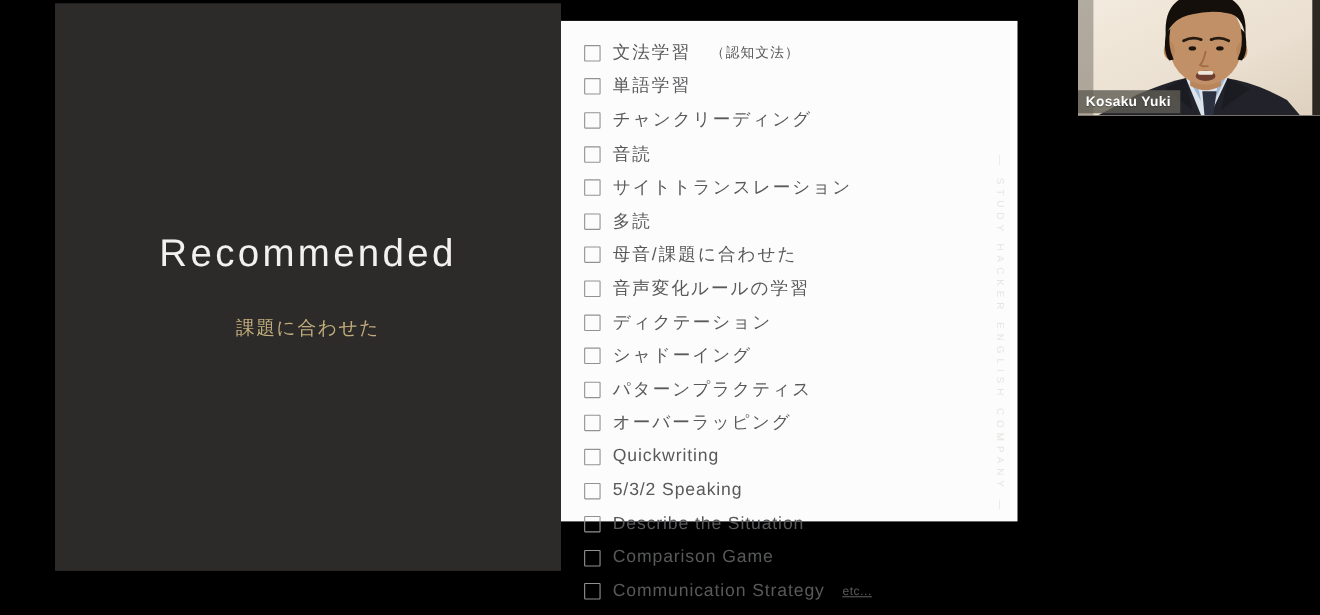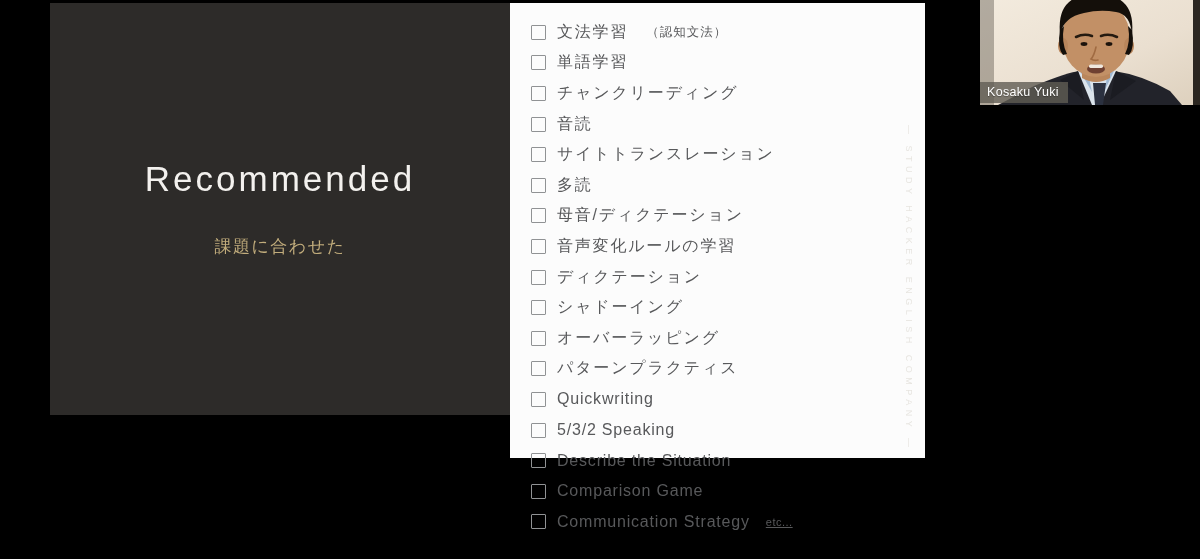--- a/index.html
+++ b/index.html
@@ -6,36 +6,36 @@
   html,body { width:1200px; height:559px; }
   body {
     background:#000;
     position:relative;
     overflow:hidden;
     font-family:"Liberation Sans", sans-serif;
   }
 
   
   .slide {
-    position:absolute; left:50px; top:3px; width:460px; height:412px;
+    position:absolute; left:50px; top:3px; width:460px; height:516px;
     background:#2d2b29;
     display:flex; flex-direction:column; align-items:center; justify-content:center;
   }
   .slide-title {
     color:#f3f1ee; font-size:35px; line-height:43px;
     letter-spacing:3px; text-align:center; font-weight:400;
   }
   .slide-subtitle {
     margin-top:32px; color:#c2ad7c; font-size:17px; line-height:29px;
     letter-spacing:1.5px; text-align:right;
   }
 
   
   .panel {
-    position:absolute; left:510px; top:3px; width:415px; height:455px;
+    position:absolute; left:510px; top:19px; width:415px; height:455px;
     background:#fcfcfc;
   }
   .checklist { list-style:none; padding:14px 0 0 21px; }
   .check-item { height:30.6px; display:flex; align-items:center; }
   .checkbox {
     flex:0 0 auto; width:15px; height:15px;
     border:1.4px solid #909294; border-radius:1px; background:transparent;
     margin-right:11px;
   }
   .check-label { color:#58595b; font-size:16px; letter-spacing:1.8px; white-space:nowrap; }
@@ -53,21 +53,21 @@
 
   
   .webcam {
     position:absolute; left:980px; top:0; width:220px; height:105px;
     background:#e9dfd1; overflow:hidden;
   }
   .webcam svg { display:block; width:220px; height:105px; }
   .name-tag {
     position:absolute; left:0; bottom:2px;
     background:rgba(96,92,84,0.8);
-    color:#fff; font-size:12.5px; font-weight:normal;
+    color:#fff; font-size:12.5px; font-weight:bold;
     padding:3px 9px 4px 7px; letter-spacing:0.3px;
     text-shadow:0 1px 1px rgba(0,0,0,0.35);
   }
 </style>
 </head>
 <body>
 
 <div class="slide">
   <div class="slide-title">
     <div>Recommended</div>
@@ -110,21 +110,21 @@
   </li>
 
   <li class="check-item">
     <span class="checkbox"></span>
     <span class="check-label">多読</span>
 
   </li>
 
   <li class="check-item">
     <span class="checkbox"></span>
-    <span class="check-label">母音/ディクテーション</span>
+    <span class="check-label">母音/課題に合わせた</span>
 
   </li>
 
   <li class="check-item">
     <span class="checkbox"></span>
     <span class="check-label">音声変化ルールの学習</span>
 
   </li>
 
   <li class="check-item">
@@ -134,27 +134,27 @@
   </li>
 
   <li class="check-item">
     <span class="checkbox"></span>
     <span class="check-label">シャドーイング</span>
 
   </li>
 
   <li class="check-item">
     <span class="checkbox"></span>
+    <span class="check-label">パターンプラクティス</span>
+
+  </li>
+
+  <li class="check-item">
+    <span class="checkbox"></span>
     <span class="check-label">オーバーラッピング</span>
-
-  </li>
-
-  <li class="check-item">
-    <span class="checkbox"></span>
-    <span class="check-label">パターンプラクティス</span>
 
   </li>
 
   <li class="check-item latin">
     <span class="checkbox"></span>
     <span class="check-label">Quickwriting</span>
 
   </li>
 
   <li class="check-item latin">

